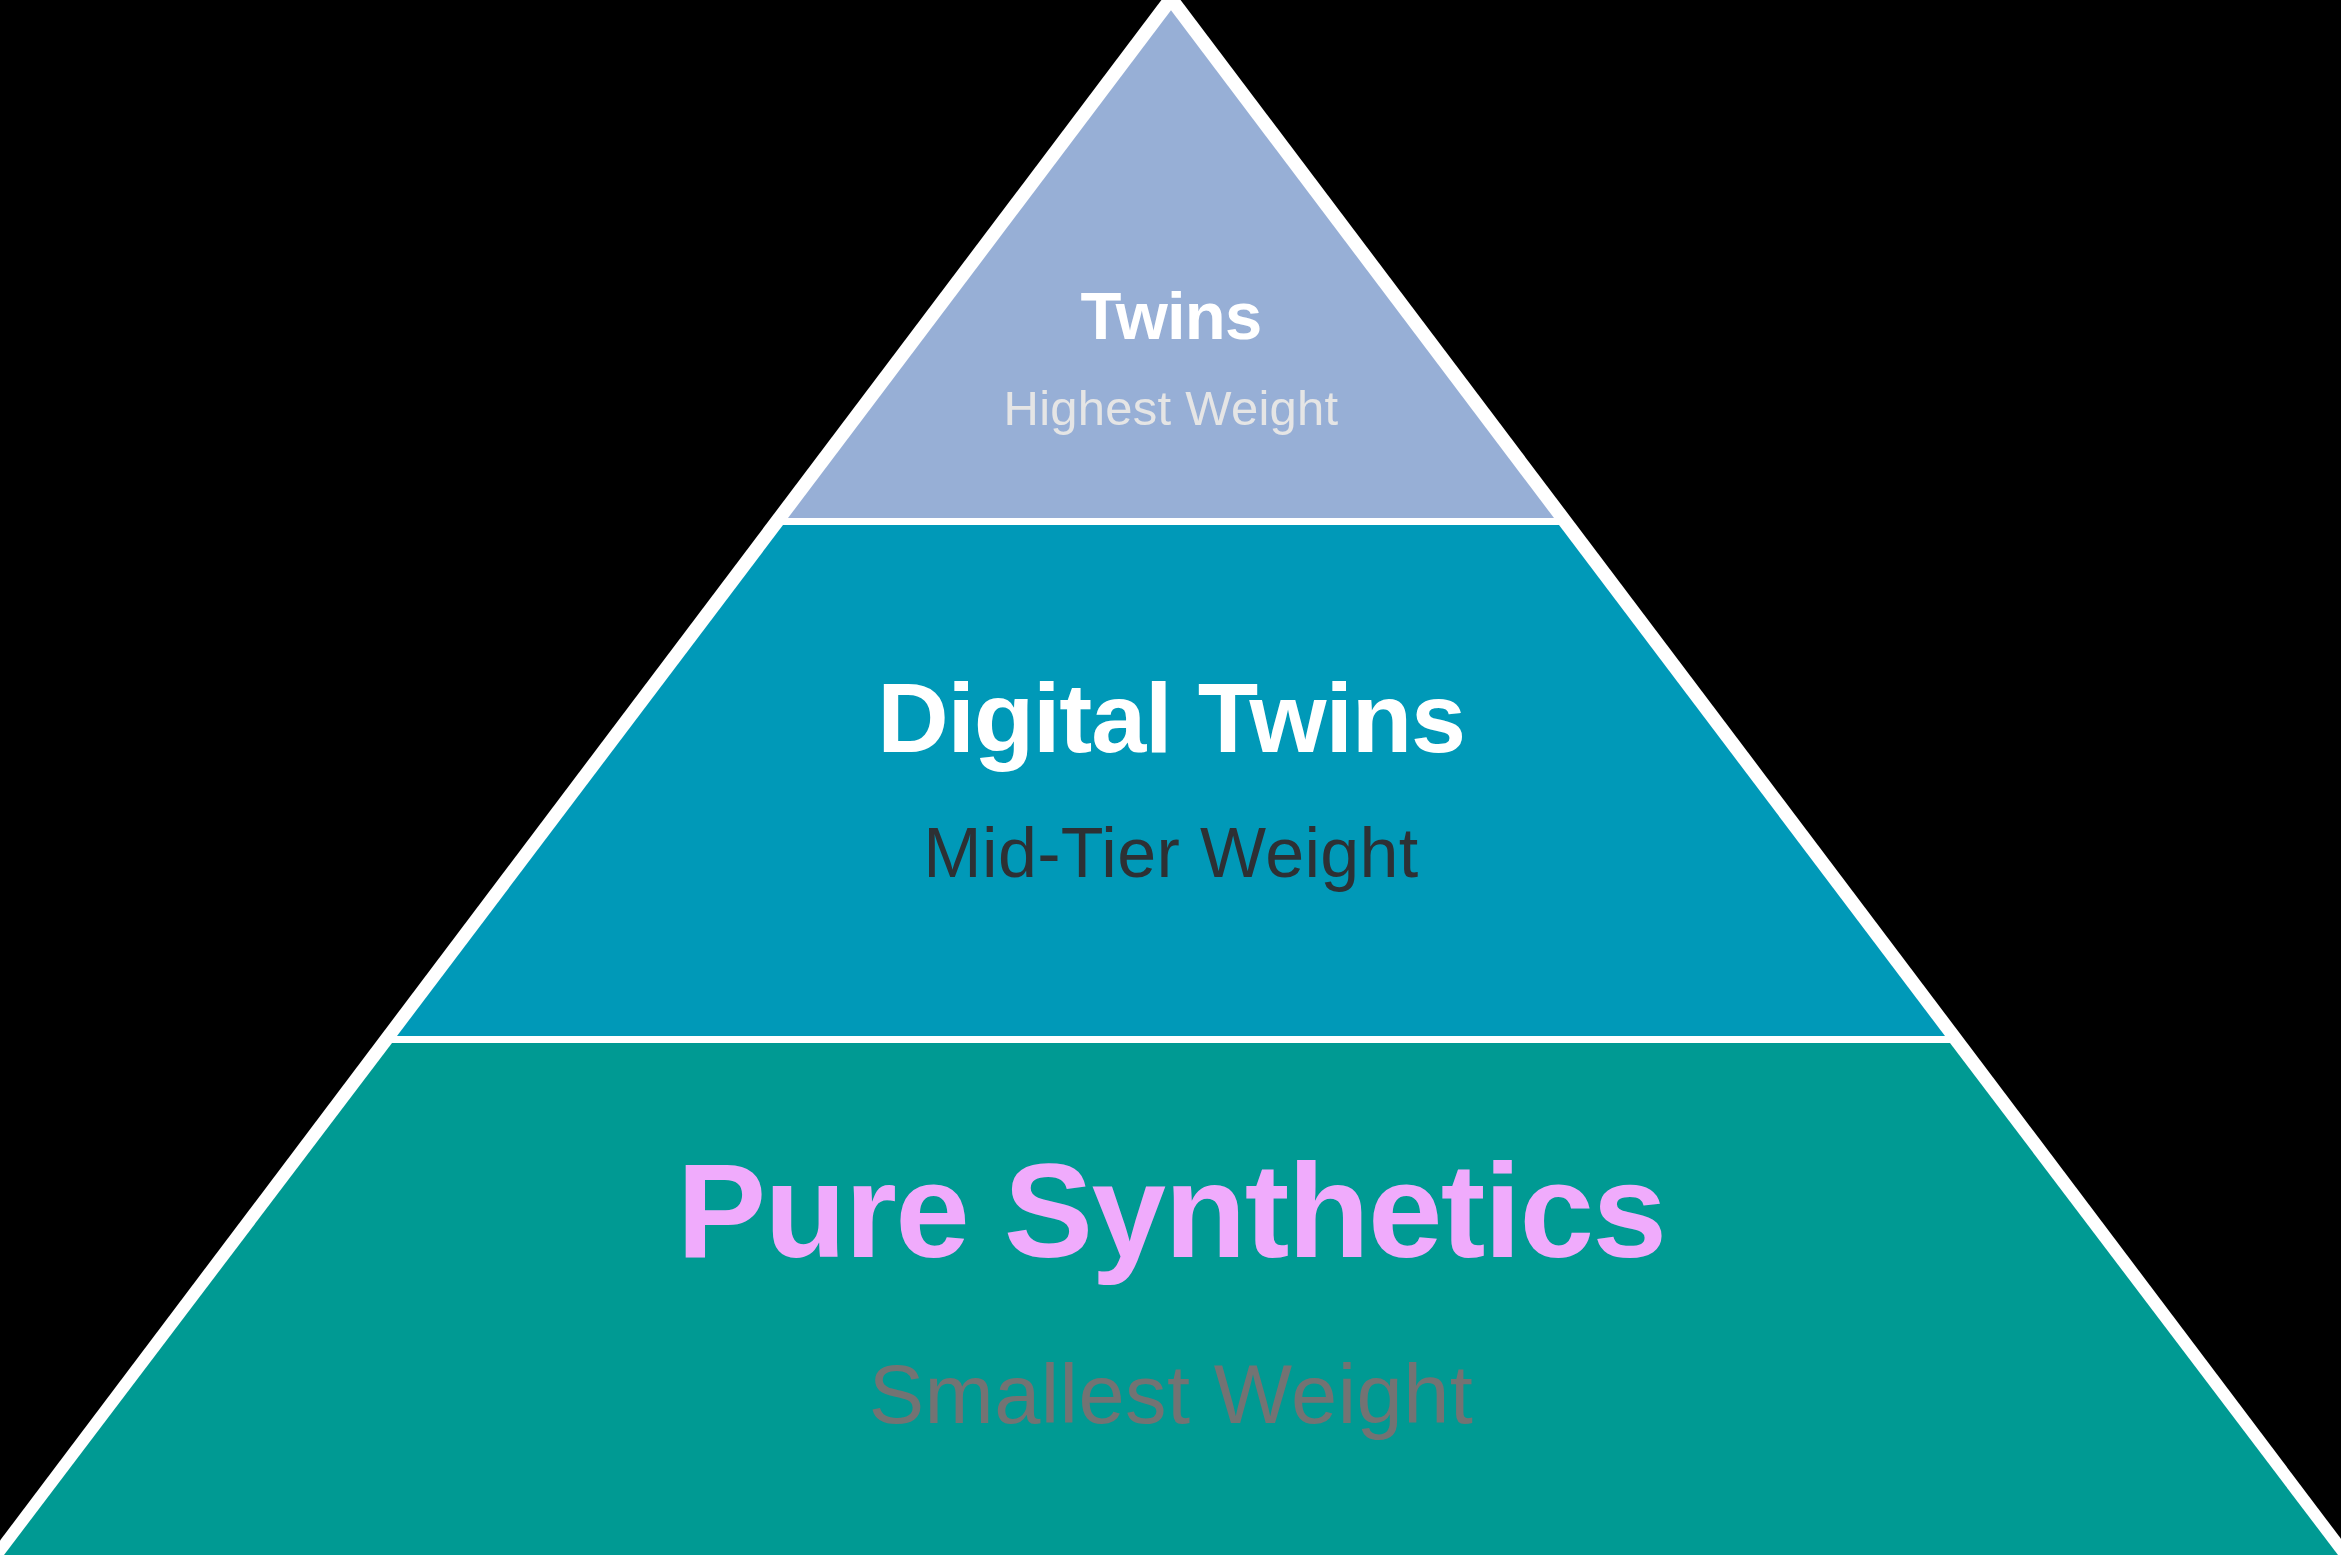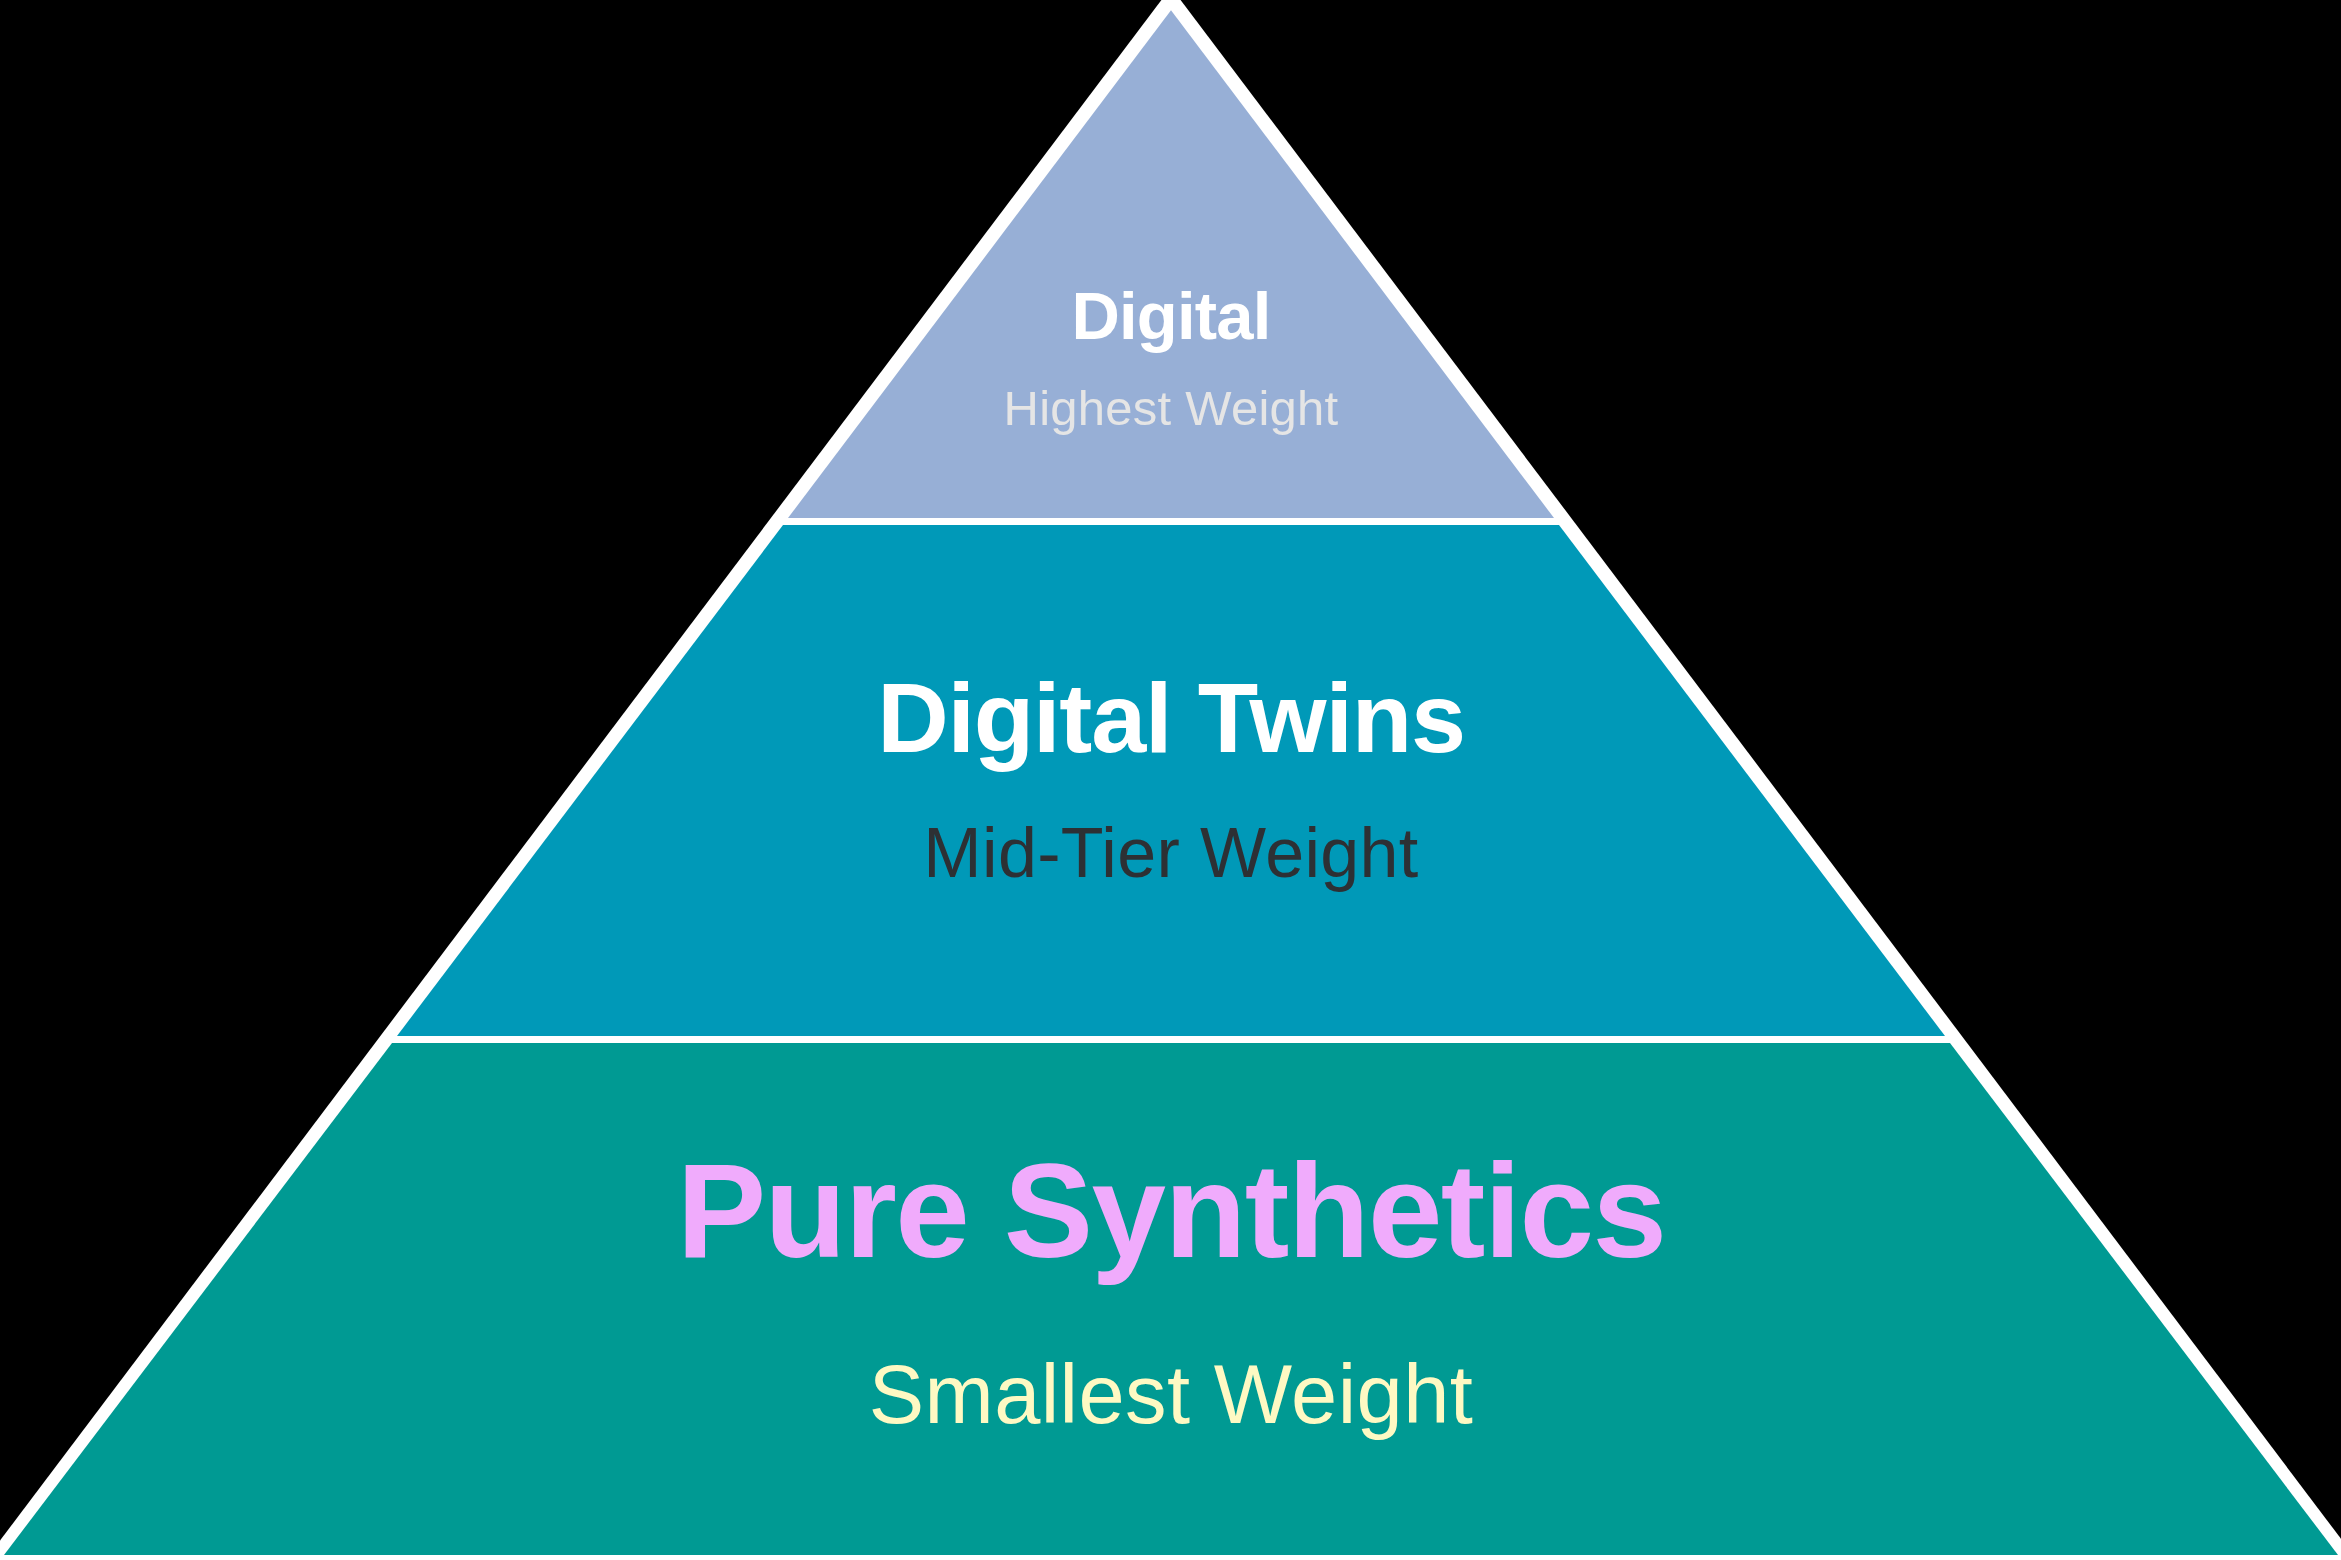--- a/index.html
+++ b/index.html
@@ -61,26 +61,26 @@
 <div id="stage" style="background: rgb(0, 0, 0);">
 
   <div class="layer" id="pyramid-outline" style="background: rgb(255, 255, 255);"></div>
 
   <div class="layer" id="tier-humans-shape" style="background: rgb(151, 175, 214);"></div>
 
   <div class="layer" id="tier-digital-twins-shape" style="background: rgb(0, 153, 184);"></div>
 
   <div class="layer" id="tier-pure-synthetics-shape" style="background: rgb(0, 154, 147);"></div>
 
-  <div class="label title" id="humans-title" style="color: rgb(255, 255, 255);">Digital</div>
+  <div class="label title" id="humans-title" style="color: rgb(255, 255, 255);">Twins</div>
 
   <div class="label subtitle" id="humans-subtitle" style="color: #e5e5e5;">Highest Weight</div>
 
   <div class="label title" id="digital-twins-title" style="color: rgb(255, 255, 255);">Digital Twins</div>
 
   <div class="label subtitle" id="digital-twins-subtitle" style="color: rgb(45, 48, 52);">Mid-Tier Weight</div>
 
   <div class="label title" id="pure-synthetics-title" style="color: #f0abfc;">Pure Synthetics</div>
 
-  <div class="label subtitle" id="pure-synthetics-subtitle" style="color: #fef9c3;">Smallest Weight</div>
+  <div class="label subtitle" id="pure-synthetics-subtitle" style="color: #737373;">Smallest Weight</div>
 
 </div>
 
 
 </body></html>

